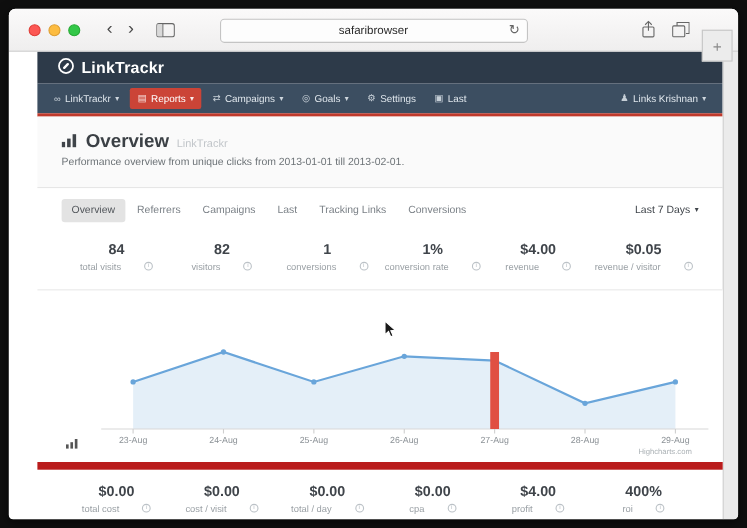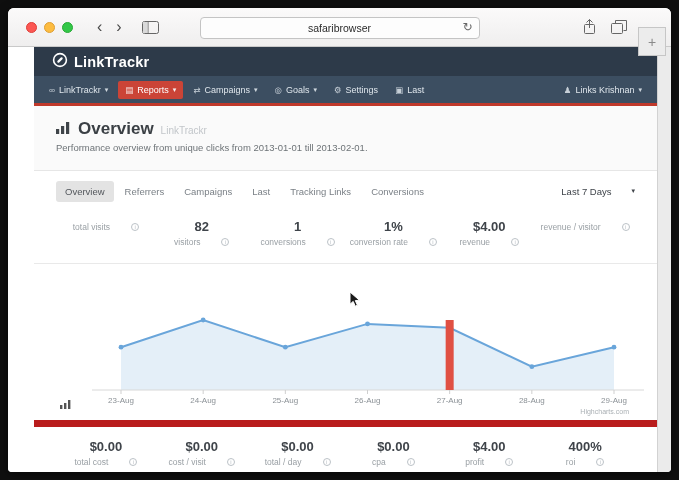--- a/index.html
+++ b/index.html
@@ -34,21 +34,21 @@
   .red-strip{height:3px;flex:0 0 3px;background:#c0392b;}
   
   .overview-header{height:65px;flex:0 0 65px;box-sizing:border-box;background:#fafafa;border-bottom:1px solid #e6e6e6;padding:13px 22px 0;}
   .title-row{display:flex;align-items:baseline;gap:7px;}
   .page-title{font-size:17px;font-weight:bold;color:#3b4045;}
   .title-suffix{font-size:10px;color:#c2c6ca;}
   .subtitle{font-size:9.5px;color:#6d7377;margin-top:3px;}
   .tabs-row{height:40px;flex:0 0 40px;box-sizing:border-box;display:flex;align-items:center;padding:0 22px;gap:2px;}
   .tab{font-size:9.5px;color:#7b8187;padding:5px 9px;border-radius:3px;cursor:default;white-space:nowrap;}
   .tab.active{background:#e3e3e3;color:#53575c;}
-  .range-picker{margin-left:auto;font-size:9.5px;color:#3f444a;display:flex;align-items:center;gap:20px;}
+  .range-picker{margin-left:auto;font-size:9.5px;color:#3f444a;display:flex;align-items:center;gap:4px;}
   .range-picker .caret{font-size:7px;}
   .stats{height:52px;flex:0 0 52px;box-sizing:border-box;display:grid;grid-template-columns:repeat(6,1fr);padding:8px 24px 0;text-align:center;}
   .stats.bottom{height:54px;flex:0 0 54px;border-top:none;padding-top:12px;}
   .stat-value{font-size:13px;font-weight:bold;color:#3f444a;}
   .stat-label{font-size:8.5px;color:#9aa0a5;margin-top:3px;display:flex;align-items:center;justify-content:center;gap:21px;}
   .info-dot{display:inline-flex;width:8px;height:8px;border:1px solid #bcc2c7;border-radius:50%;color:#bcc2c7;font-size:6px;line-height:8px;align-items:center;justify-content:center;box-sizing:border-box;}
   .chart-section{position:relative;height:156px;flex:0 0 156px;border-top:1px solid #e9e9e9;border-bottom:7px solid #b91c1c;background:#fff;}
   .chart-credit{position:absolute;right:28px;bottom:5px;font-size:7px;color:#aab0b4;}
   .chart-corner-icon{position:absolute;left:26px;bottom:7px;}
   .cursor{position:absolute;left:341px;top:283px;z-index:9;}
@@ -173,20 +173,21 @@
           <span class="tab">Tracking Links</span>
           <span class="tab">Conversions</span>
           <span class="range-picker">
             <span>Last 7 Days</span>
             <span class="caret">▾</span>
           </span>
         </div>
 
         <div class="stats">
           <div>
+            <div class="stat-value">84</div>
             <div class="stat-label">
                 <span>total visits</span>
                 <span class="info-dot">i</span>
               </div>
           </div>
           <div>
             <div class="stat-value">82</div>
             <div class="stat-label">
                 <span>visitors</span>
                 <span class="info-dot">i</span>
@@ -207,20 +208,21 @@
               </div>
           </div>
           <div>
             <div class="stat-value">$4.00</div>
             <div class="stat-label">
                 <span>revenue</span>
                 <span class="info-dot">i</span>
               </div>
           </div>
           <div>
+            <div class="stat-value">$0.05</div>
             <div class="stat-label">
                 <span>revenue / visitor</span>
                 <span class="info-dot">i</span>
               </div>
           </div>
         </div>
 
         <div class="chart-section">
           <svg id="chart-svg" width="650" height="156">
               <polygon points="87,126 87,83.22222222222223 169.16666666666669,56 251.33333333333334,83.22222222222223 333.5,59.888888888888886 415.6666666666667,63.77777777777777 497.8333333333333,102.66666666666666 580,83.22222222222223 580,126" fill="rgba(105,165,218,0.18)"></polygon>

